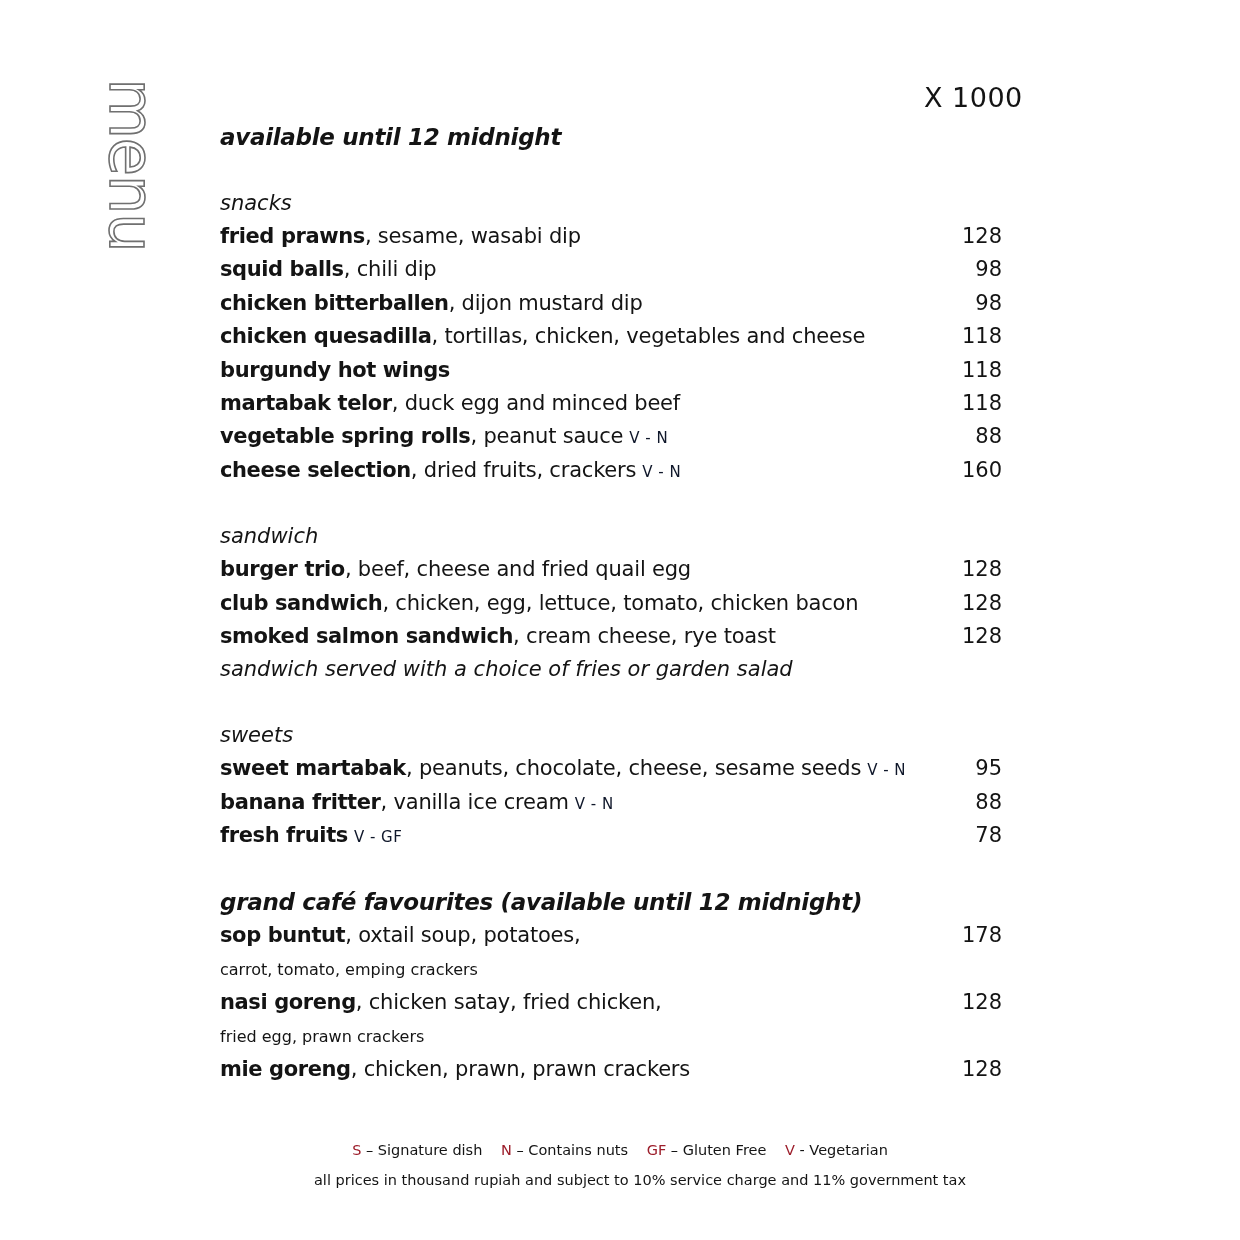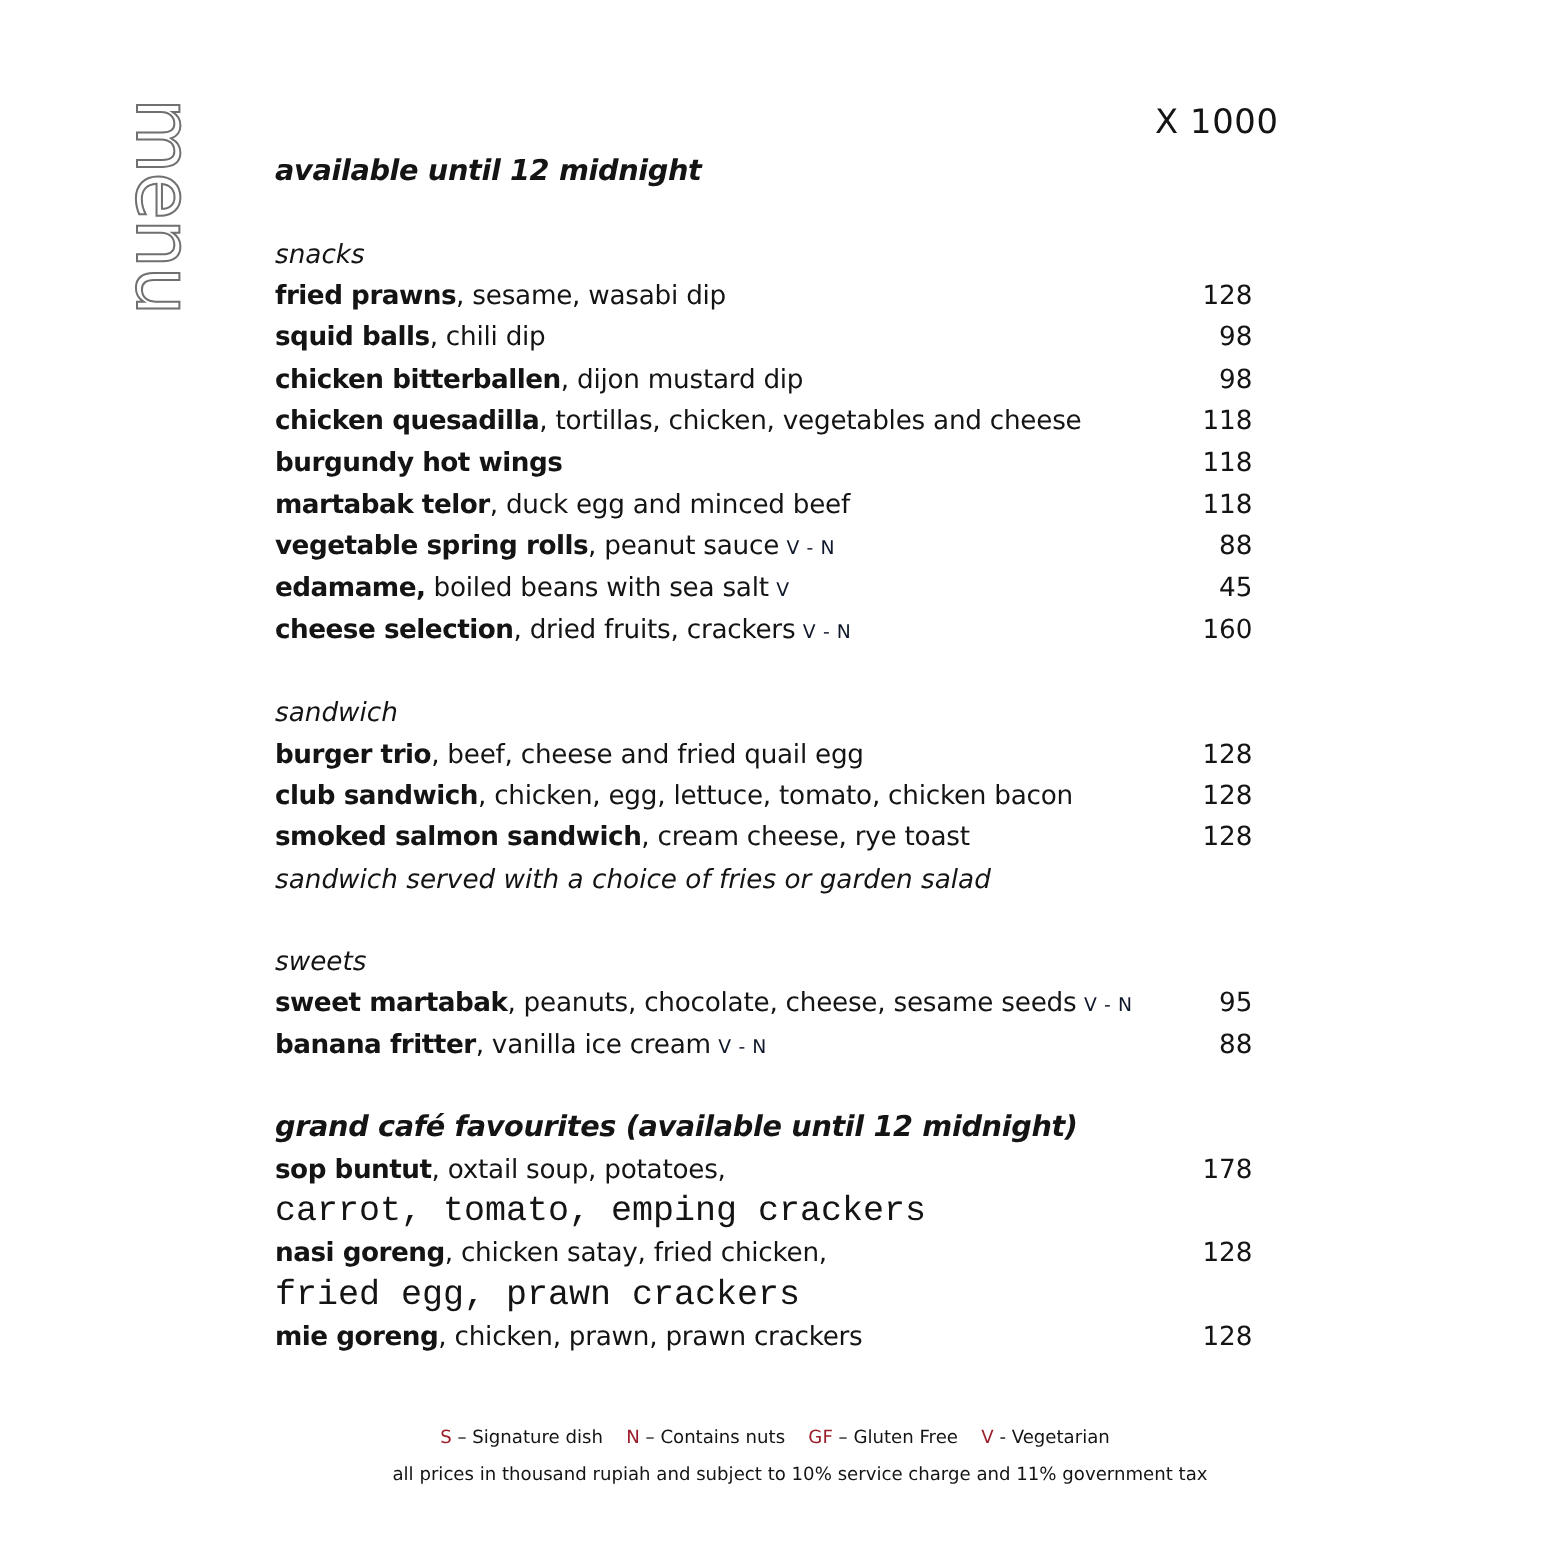--- a/index.html
+++ b/index.html
@@ -20,21 +20,21 @@
   .heading { font-style: italic; font-weight: bold; font-size: 23px; height: 34px; line-height: 34px; letter-spacing: -0.3px; }
   .h-main { margin-top: 0; }
   .section-label { font-style: italic; font-size: 21px; height: 33px; line-height: 33px; margin-top: 33px; }
   .row { display: flex; justify-content: space-between; height: 33.4px; line-height: 33.4px; font-size: 21px; }
   .row .left { white-space: nowrap; letter-spacing: -0.2px; }
   .row .name { font-weight: bold; letter-spacing: -0.4px; }
   .row .tags { color: #0f172a; font-size: 15px; margin-left: 6px; letter-spacing: 0.5px; }
   .row .price { text-align: right; min-width: 60px; }
   .note { font-style: italic; font-size: 21px; height: 33px; line-height: 33px; }
   .grand { margin-top: 33px; }
-  .cont { font-size: 28px; height: 33.4px; line-height: 33.4px; font-family: Liberation Mono, monospace; }
+  .cont { font-size: 16px; height: 33.4px; line-height: 33.4px; }
   .legend { position: absolute; left: 0; width: 1240px; top: 1142px; text-align: center; font-size: 14.5px; }
   .legend .code { color: #9c1d2a; }
   .legend .item { margin: 0 7px; }
   .footnote { position: absolute; left: 0; width: 1240px; top: 1172px; text-align: center; font-size: 14.5px; margin-left: 20px; }
 </style>
 </head>
 <body>
 
 <div class="vertical-title">
   <span>menu</span>
@@ -69,24 +69,20 @@
       </div>
     <div class="row">
         <span class="left"><span class="name">martabak telor</span><span>, duck egg and minced beef</span></span>
         <span class="price">118</span>
       </div>
     <div class="row">
         <span class="left"><span class="name">vegetable spring rolls</span><span>, peanut sauce</span><span class="tags">V - N</span></span>
         <span class="price">88</span>
       </div>
     <div class="row">
-        <span class="left"><span class="name">edamame,</span><span> boiled beans with sea salt</span><span class="tags">V</span></span>
-        <span class="price">45</span>
-      </div>
-    <div class="row">
         <span class="left"><span class="name">cheese selection</span><span>, dried fruits, crackers</span><span class="tags">V - N</span></span>
         <span class="price">160</span>
       </div>
   </div>
 
   <div class="section-label">sandwich</div>
   <div>
     <div class="row">
         <span class="left"><span class="name">burger trio</span><span>, beef, cheese and fried quail egg</span></span>
         <span class="price">128</span>
@@ -105,20 +101,24 @@
   <div class="section-label">sweets</div>
   <div>
     <div class="row">
         <span class="left"><span class="name">sweet martabak</span><span>, peanuts, chocolate, cheese, sesame seeds</span><span class="tags">V - N</span></span>
         <span class="price">95</span>
       </div>
     <div class="row">
         <span class="left"><span class="name">banana fritter</span><span>, vanilla ice cream</span><span class="tags">V - N</span></span>
         <span class="price">88</span>
       </div>
+    <div class="row">
+        <span class="left"><span class="name">fresh fruits</span><span></span><span class="tags">V - GF</span></span>
+        <span class="price">78</span>
+      </div>
   </div>
 
   <div class="heading grand">grand café favourites (available until 12 midnight)</div>
   <div>
     <div class="row">
         <span class="left"><span class="name">sop buntut</span><span>, oxtail soup, potatoes,</span></span>
         <span class="price">178</span>
       </div>
     <div class="cont">carrot, tomato, emping crackers</div>
     <div class="row">

